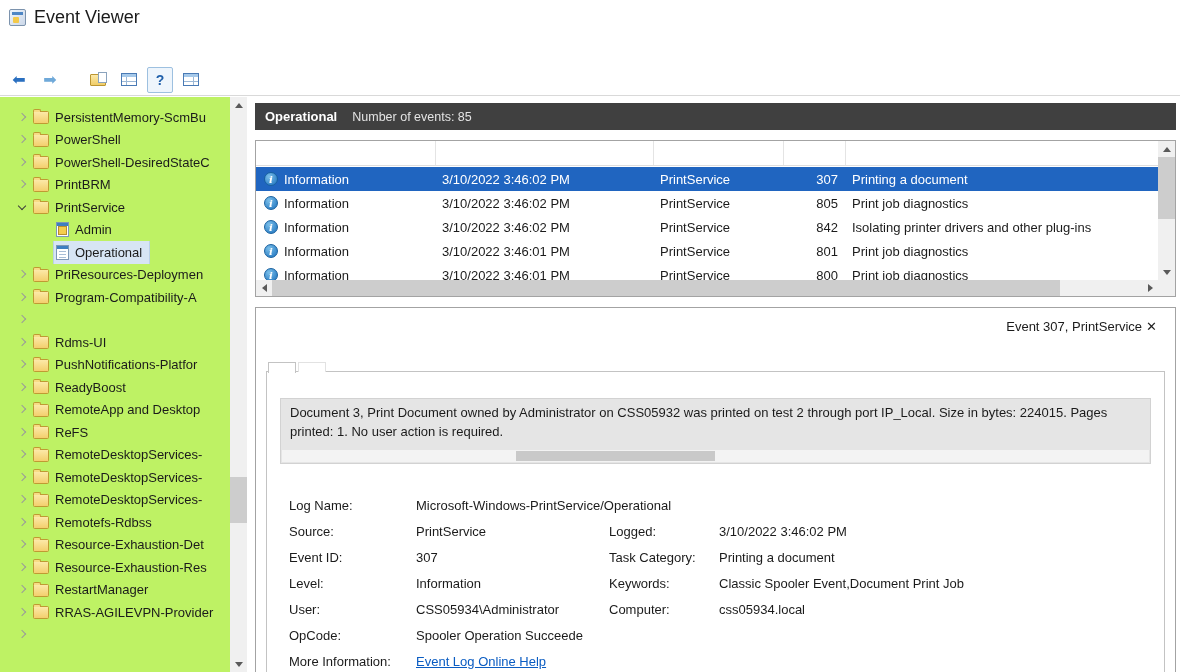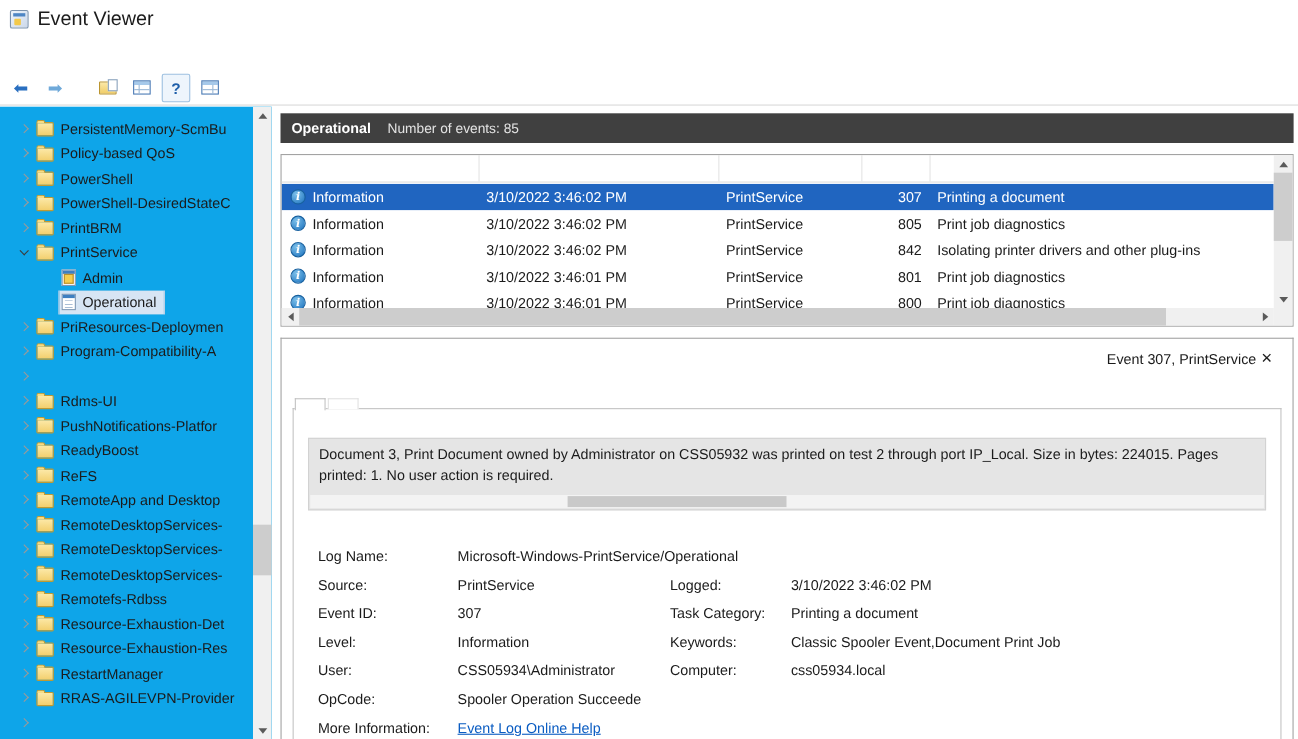--- a/index.html
+++ b/index.html
@@ -35,21 +35,21 @@
        border:1px solid #4a7ab5; background:linear-gradient(180deg,#a6c9ea 0 3px,#fff 3px); }
   .kind-console-tree .shape::before { content:""; position:absolute; left:4px; top:3px; bottom:0; width:1px; background:#9cb8d6; }
   .kind-console-tree .shape::after  { content:""; position:absolute; left:0; right:0; top:7px; height:1px; background:#9cb8d6; }
   .kind-action-pane .shape::before { content:""; position:absolute; right:4px; top:3px; bottom:0; width:1px; background:#9cb8d6; }
   .kind-action-pane .shape::after  { content:""; position:absolute; left:0; right:0; top:7px; height:1px; background:#9cb8d6; }
 
   
   .body { position:absolute; top:97px; left:0; right:0; bottom:0; }
 
   
-  .tree-panel { position:absolute; left:0; top:0; bottom:0; width:247px; overflow:hidden; background:#0ea5e9; }
+  .tree-panel { position:absolute; left:0; top:0; bottom:0; width:247px; overflow:hidden; background:#bef264; }
   .tree-items { position:absolute; left:0; top:9px; right:17px; }
   .tree-row { height:22.5px; display:flex; align-items:center; padding-left:14px; font-size:13px; white-space:nowrap; overflow:hidden; }
   .depth-1 { padding-left:54px; }
   .chev { width:17px; height:17px; position:relative; flex:none; }
   .chev::before { content:""; position:absolute; left:5px; top:5px; width:5px; height:5px;
                   border-top:1px solid #9a9a9a; border-right:1px solid #9a9a9a; transform:rotate(45deg); }
   .chevron-expanded .chev::before { border-color:#3c3c3c; transform:rotate(135deg); top:4px; }
   .inner { display:flex; align-items:center; height:100%; padding:0 7px 0 2px; }
   .selected.tree-row .inner { background:#d7e5f4; outline:1px solid #bad0e7; }
   .tree-icon { width:16px; height:13px; margin:1px 6px 0 0; position:relative; flex:none;
@@ -175,27 +175,20 @@
 
     <div class="tree-panel">
       <div class="tree-items">
         <div class="tree-row i0">
             <span class="chev"></span>
             <span class="inner">
               <span class="tree-icon"></span>
               <span class="tree-label">PersistentMemory-ScmBu</span>
             </span>
           </div>
-          <div class="tree-row i1">
-            <span class="chev"></span>
-            <span class="inner">
-              <span class="tree-icon"></span>
-              <span class="tree-label">Policy-based QoS</span>
-            </span>
-          </div>
           <div class="tree-row i2">
             <span class="chev"></span>
             <span class="inner">
               <span class="tree-icon"></span>
               <span class="tree-label">PowerShell</span>
             </span>
           </div>
           <div class="tree-row i3">
             <span class="chev"></span>
             <span class="inner">
@@ -262,32 +255,32 @@
               <span class="tree-label">PushNotifications-Platfor</span>
             </span>
           </div>
           <div class="tree-row i14">
             <span class="chev"></span>
             <span class="inner">
               <span class="tree-icon"></span>
               <span class="tree-label">ReadyBoost</span>
             </span>
           </div>
+          <div class="tree-row i16">
+            <span class="chev"></span>
+            <span class="inner">
+              <span class="tree-icon"></span>
+              <span class="tree-label">RemoteApp and Desktop</span>
+            </span>
+          </div>
           <div class="tree-row i15">
             <span class="chev"></span>
             <span class="inner">
               <span class="tree-icon"></span>
               <span class="tree-label">ReFS</span>
-            </span>
-          </div>
-          <div class="tree-row i16">
-            <span class="chev"></span>
-            <span class="inner">
-              <span class="tree-icon"></span>
-              <span class="tree-label">RemoteApp and Desktop</span>
             </span>
           </div>
           <div class="tree-row i17">
             <span class="chev"></span>
             <span class="inner">
               <span class="tree-icon"></span>
               <span class="tree-label">RemoteDesktopServices-</span>
             </span>
           </div>
           <div class="tree-row i18">

